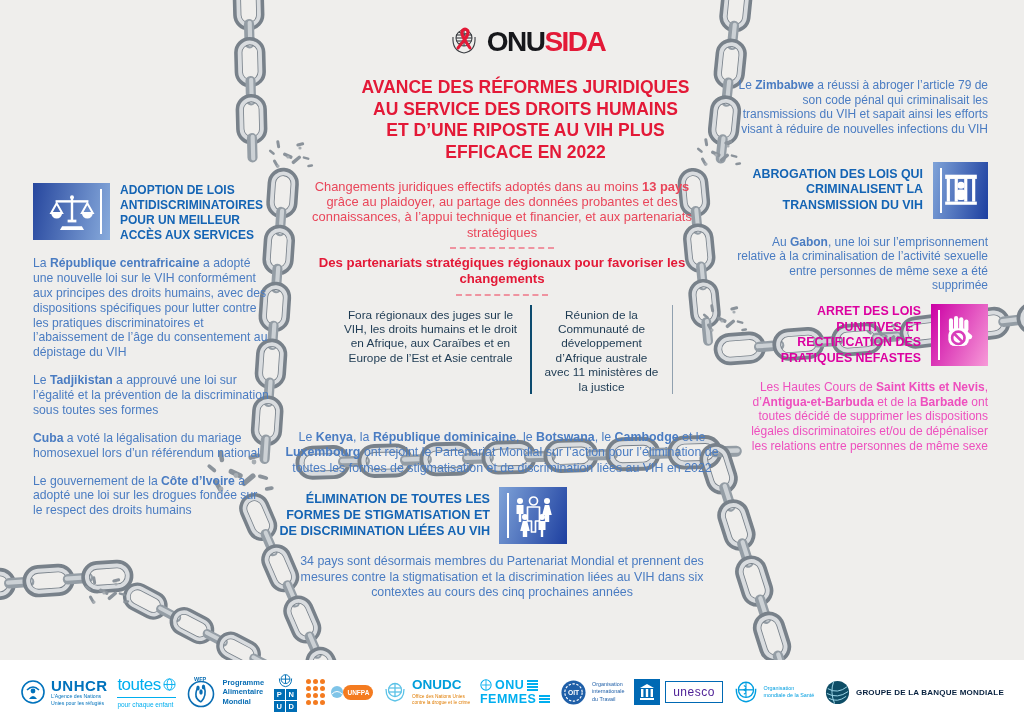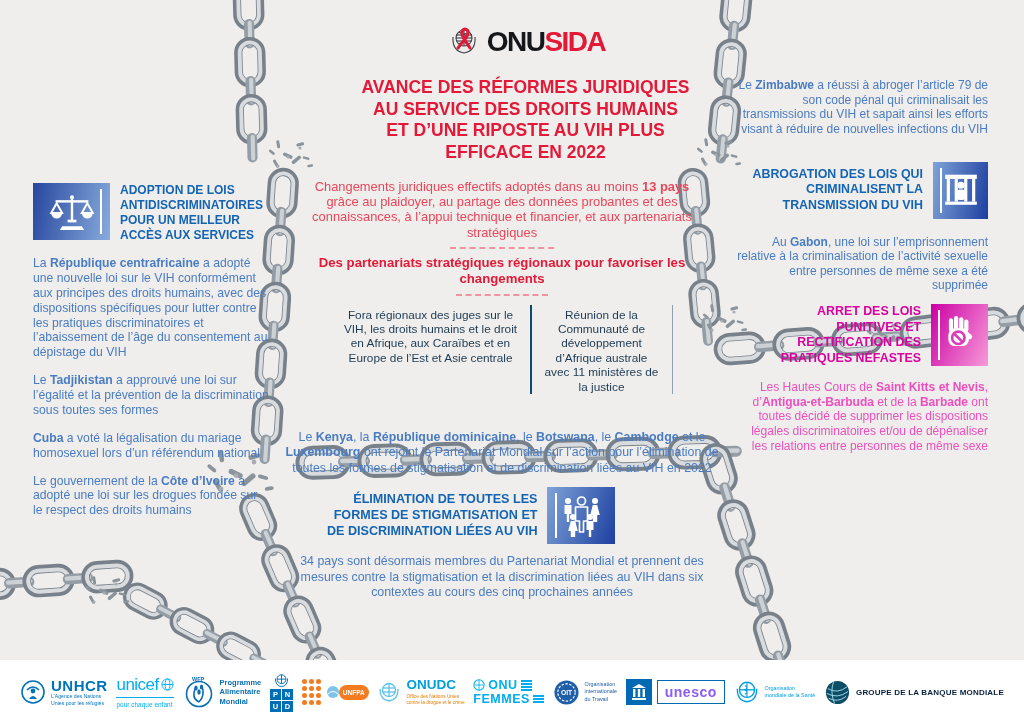--- a/index.html
+++ b/index.html
@@ -40,21 +40,21 @@
   .dash{width:104px;height:0;border-top:2px dashed #ef93a0;margin:7px auto 6px;}
   .dash.small{width:92px;}
   .h-red{color:#e31937;font-weight:bold;font-size:13.2px;line-height:1.2;margin:0 auto;width:380px;}
   .cols3{display:flex;justify-content:center;align-items:stretch;margin-top:9px;
          color:#1d3a52;font-size:11.8px;line-height:1.22;}
   .cols3 .c{padding:3px 11px 0;}
   .cols3 .c1{width:176px;}
   .cols3 .c2{width:118px;border-left:2px solid #0c4a6e;border-right:1px solid #90a0af;}
   .cols3 .c3{width:120px;}
   .p-kenya{font-size:12.4px;line-height:1.25;margin:36px auto 0;width:464px;}
-  .elim-row{display:flex;justify-content:center;align-items:center;gap:9px;
+  .elim-row{display:flex;justify-content:flex-start;align-items:center;gap:9px;
             margin-top:11px;padding-right:72px;}
   .elim-row h2{margin:0;font-size:12.6px;line-height:1.25;text-align:right;width:220px;}
   .box-elim{width:68px;height:57px;background:linear-gradient(110deg,#7fa3d8 0%,#1d3fa0 100%);}
   .box-elim .sep{left:8px;}
   .p-34{font-size:12.4px;line-height:1.25;margin:10px auto 0;width:452px;}
 
   
   .col-right{right:36px;top:78px;width:252px;text-align:right;}
   .col-right .p{font-size:12px;line-height:1.22;}
   .head-row{display:flex;justify-content:flex-end;align-items:center;gap:10px;}
@@ -87,21 +87,21 @@
               padding:4px 4px;margin-left:-6px;}
   .onudc-t{color:#009edb;font-weight:bold;font-size:13.5px;line-height:1;}
   .onudc-s{color:#e07c00;font-size:4.8px;line-height:1.3;margin-top:2px;}
   .onuf{display:flex;flex-direction:column;line-height:1;}
   .onuf-row{display:flex;align-items:center;gap:3px;}
   .onuf-t{color:#00aeef;font-weight:bold;font-size:12.5px;letter-spacing:.5px;}
   .flagbars{display:inline-flex;flex-direction:column;gap:1px;}
   .flagbars i{width:11px;height:2px;background:#00aeef;}
   .oit-s{color:#1f5fa8;font-size:5.4px;line-height:1.3;}
   .unesco-sq{width:26px;height:26px;background:#0069b4;display:flex;align-items:center;justify-content:center;}
-  .unesco-box{border:1.5px solid #0069b4;color:#8b5cf6;font-weight:bold;font-size:14px;
+  .unesco-box{border:1.5px solid #0069b4;color:#4c1d95;font-weight:normal;font-size:12px;
               letter-spacing:.5px;padding:3px 7px;}
   .oms-s{color:#009ee0;font-size:5.4px;line-height:1.3;}
   .wb-t{color:#06203e;font-weight:bold;font-size:8px;letter-spacing:.2px;}
 </style>
 </head>
 <body>
 
 <div class="page">
 
   <svg id="chains" width="1024" height="724">
@@ -514,21 +514,21 @@
       <div>
         <div class="unhcr-t">UNHCR</div>
         <div class="unhcr-s lg-lines">L’Agence des Nations
 Unies pour les réfugiés</div>
       </div>
     </div>
 
     <div class="logo">
       <div>
         <div style="display:flex;align-items:center;gap:2px;">
-          <span class="unicef-t">unicef</span>
+          <span class="unicef-t">toutes</span>
           <svg width="13" height="13" viewBox="0 0 14 14">
             <g stroke="#00aeef" fill="none" stroke-width="1">
               <circle cx="7" cy="7" r="6"></circle>
                 <line x1="1" y1="7" x2="13" y2="7"></line>
               <ellipse cx="7" cy="7" rx="2.6" ry="6"></ellipse>
             </g>
           </svg>
         </div>
         <div class="unicef-s">pour chaque enfant</div>
       </div>

